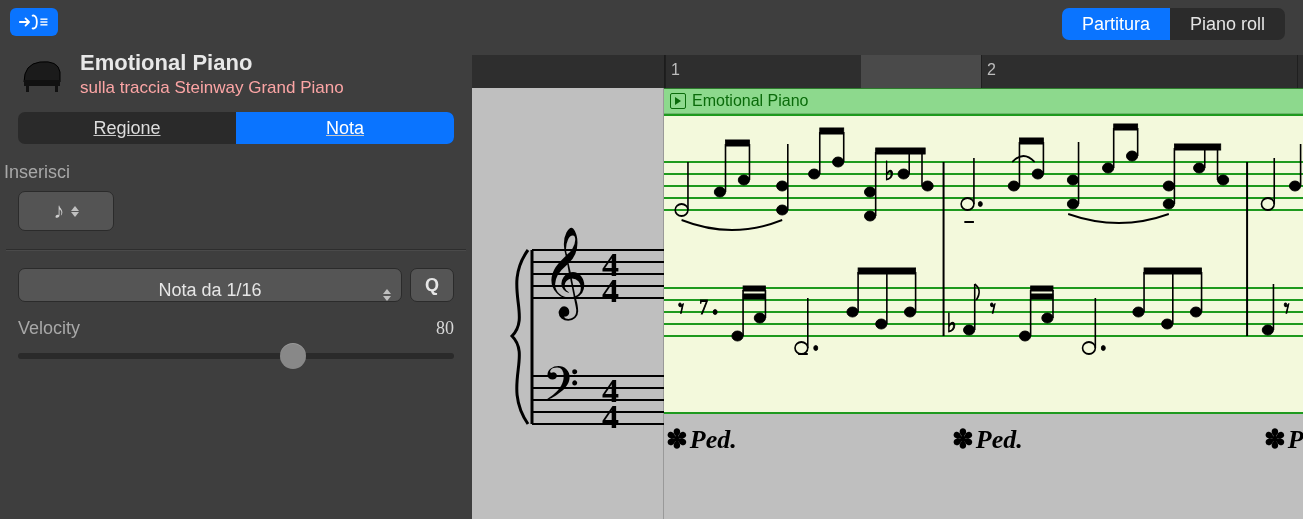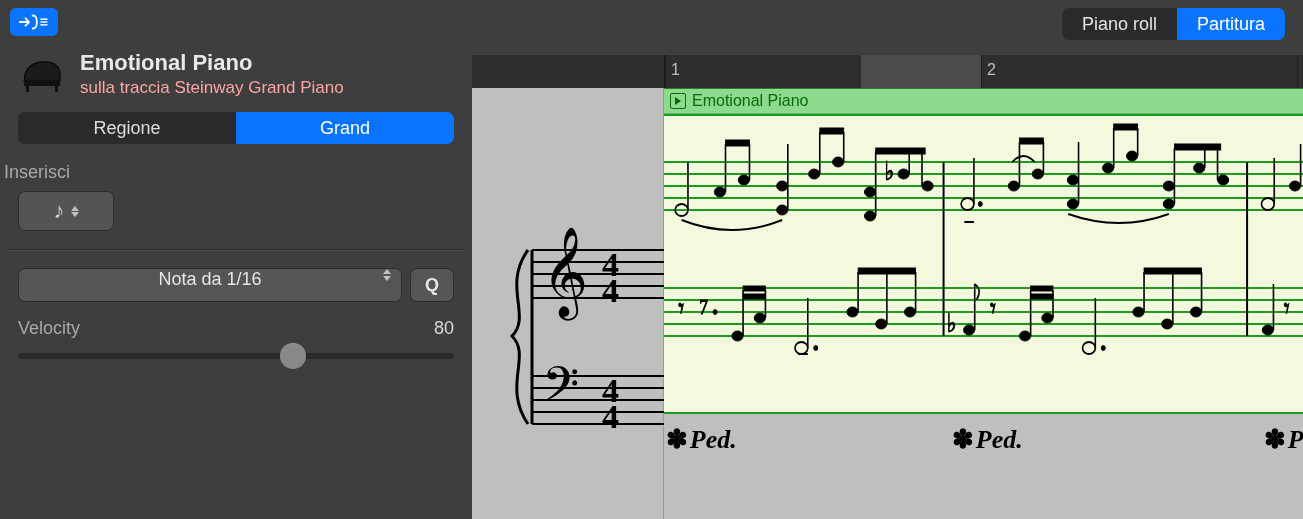--- a/index.html
+++ b/index.html
@@ -36,21 +36,21 @@
     padding: 6px 18px 14px 18px;
   }
   .piano-icon {
     width: 48px; height: 40px; display:flex;align-items:center;justify-content:center;
   }
   .piano-icon svg { width: 48px; height: 40px; }
   .track-titles { display:flex;flex-direction:column; }
   .track-title { color: #e8e8e8; font-size: 22px; font-weight: 600; }
   .track-sub   { color: #fca5a5; font-size: 17px; margin-top: 2px; }
 
-  .seg-row { padding: 0 18px 12px 18px; display:flex; }
+  .seg-row { padding: 0 18px 12px 18px; display:flex;text-decoration:underline; }
   .seg {
     flex:1; display:flex;
     background: #2a2a2a;
     border-radius: 7px;
     overflow: hidden;
   }
   .seg-btn {
     flex:1; height: 32px;
     display:flex; align-items:center; justify-content:center;
     color:#ddd; font-size:18px; cursor:pointer;
@@ -75,38 +75,38 @@
   .insert-chip .arrows .dn{border-top:5px solid #c0c0c0;}
 
   .divider { height:1px; background:#2d2d2d; margin: 0 6px; box-shadow: 0 1px 0 #4a4a4a; }
 
   .quant-block { padding: 12px 18px 0 18px; }
   .quant-row { display:flex; gap:8px; margin-top:6px; }
   .quant-select {
     flex:1; height: 34px;
     background:#555; border-radius:7px;
     border: 1px solid #2b2b2b;
-    display:flex; align-items:flex-start; justify-content:center;
+    display:flex; align-items:flex-end; justify-content:center;
     position:relative; cursor:pointer;
     color:#e6e6e6; font-size:18px;
   }
   .quant-select .arrows { position:absolute; right:10px; display:flex;flex-direction:column;gap:2px;}
   .quant-select .arrows span{width:0;height:0;border-left:4px solid transparent;border-right:4px solid transparent;}
   .quant-select .arrows .up{border-bottom:5px solid #c0c0c0;}
   .quant-select .arrows .dn{border-top:5px solid #c0c0c0;}
   .q-btn {
     width:44px; height:34px; border-radius:7px;
     background:#555; border:1px solid #2b2b2b;
     display:flex;align-items:center;justify-content:center;
     color:#e6e6e6; font-size:18px; font-weight:600; cursor:pointer;
   }
 
   .velocity-block { padding: 16px 18px 0 18px; }
   .velocity-head { display:flex; justify-content:space-between; color:#a8a8a8; font-size:18px;gap:7px; }
-  .velocity-head .val { color:#d8d8d8; font-size:18px; }
+  .velocity-head .val { color:#d8d8d8; font-size:18px;font-family:Liberation Serif, serif; }
   .slider-track {
     margin-top:14px; height:6px; background:#2a2a2a;
     border-radius:3px; position:relative;
   }
   .slider-thumb {
     width:26px; height:26px; border-radius:50%;
     background:#888; position:absolute; top:50%; transform:translate(-50%,-50%);
     cursor:pointer;
     box-shadow: inset 0 1px 0 rgba(255,255,255,.15);
   }
@@ -243,21 +243,21 @@
     </div>
     <div class="track-titles">
       <div class="track-title">Emotional Piano</div>
       <div class="track-sub">sulla traccia Steinway Grand Piano</div>
     </div>
   </div>
 
   <div class="seg-row">
     <div class="seg">
       <div class="seg-btn">Regione</div>
-      <div class="seg-btn active">Grand</div>
+      <div class="seg-btn active">Nota</div>
     </div>
   </div>
 
   <div class="section-label">Inserisci</div>
   <div class="insert-row">
     <div class="insert-chip">
       <span class="note-glyph">♪</span>
       <span class="arrows">
           <span class="up"></span>
           <span class="dn"></span>
@@ -288,22 +288,22 @@
     <div class="slider-track">
       <div class="slider-thumb" style="left:63%"></div>
     </div>
   </div>
 
 </div>
 
 <div class="main">
 
   <div class="view-seg">
+    <div class="vbtn active">Partitura</div>
     <div class="vbtn">Piano roll</div>
-    <div class="vbtn active">Partitura</div>
   </div>
 
   <div class="dark-header">
     <div class="ruler">
       <div class="ruler-gutter"></div>
       <div class="ruler-track" id="rulerTrack">
           <div class="ruler-cycle" style="left: 195.92px; width: 120.08px;"></div>
           <div class="ruler-tick" style="left: 0px;"></div>
           <div class="ruler-num" style="left: 0px;">1</div>
           <div class="ruler-tick" style="left: 316px;"></div>

